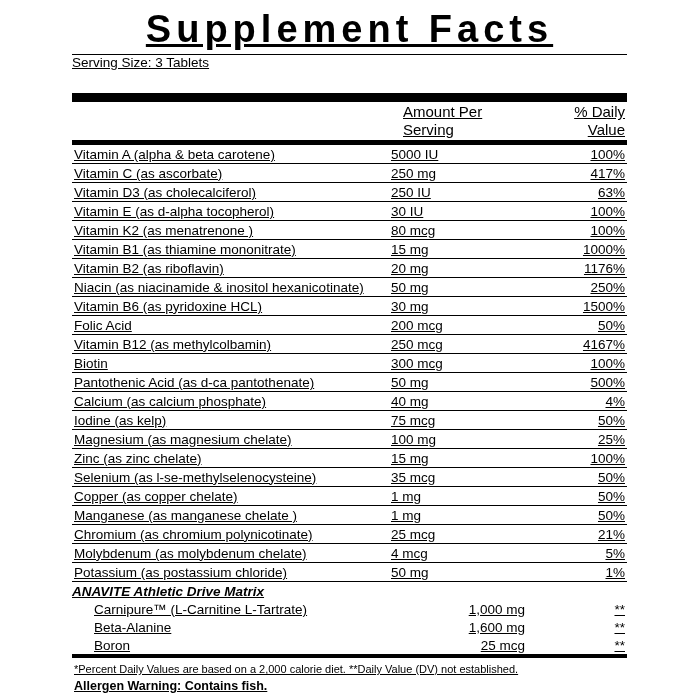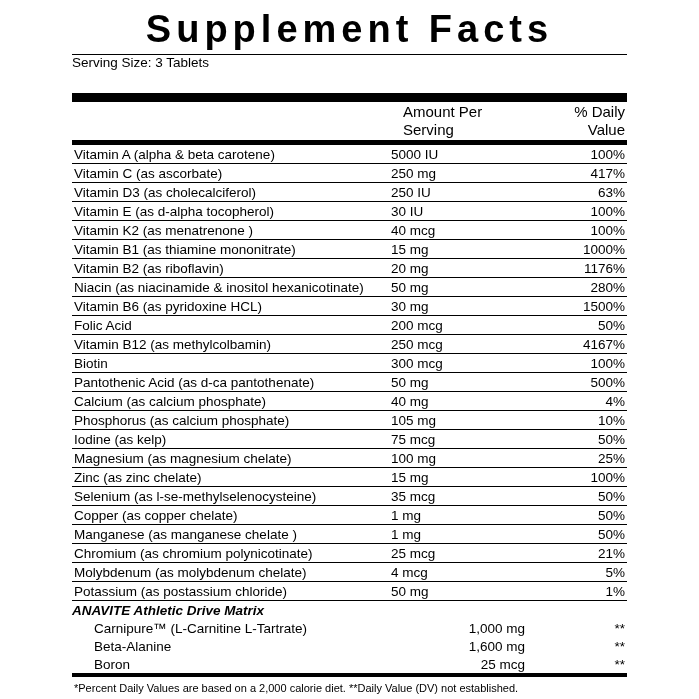--- a/index.html
+++ b/index.html
@@ -13,20 +13,21 @@
     font-family: "Liberation Sans", sans-serif;
     color: #000000;
     overflow: hidden;
   }
   .panel {
     position: relative;
     width: 699px;
     height: 699px;
     box-sizing: border-box;
     padding: 8px 28px 6px 28px;
+    text-decoration: underline;
   }
   .title {
     font-size: 38px;
     font-weight: bold;
     letter-spacing: 5px;
     text-align: center;
     line-height: 1.05;
     margin: 2px 0 4px 0;
     white-space: nowrap;
   }
@@ -143,37 +144,37 @@
           <td class="col-amt">250 IU</td>
           <td class="col-dv">63%</td>
         </tr>
         <tr>
           <td class="col-name">Vitamin E (as d-alpha tocopherol)</td>
           <td class="col-amt">30 IU</td>
           <td class="col-dv">100%</td>
         </tr>
         <tr>
           <td class="col-name">Vitamin K2 (as menatrenone )</td>
-          <td class="col-amt">40 mcg</td>
+          <td class="col-amt">80 mcg</td>
           <td class="col-dv">100%</td>
         </tr>
         <tr>
           <td class="col-name">Vitamin B1 (as thiamine mononitrate)</td>
           <td class="col-amt">15 mg</td>
           <td class="col-dv">1000%</td>
         </tr>
         <tr>
           <td class="col-name">Vitamin B2 (as riboflavin)</td>
           <td class="col-amt">20 mg</td>
           <td class="col-dv">1176%</td>
         </tr>
         <tr>
           <td class="col-name">Niacin (as niacinamide &amp; inositol hexanicotinate)</td>
           <td class="col-amt">50 mg</td>
-          <td class="col-dv">280%</td>
+          <td class="col-dv">250%</td>
         </tr>
         <tr>
           <td class="col-name">Vitamin B6 (as pyridoxine HCL)</td>
           <td class="col-amt">30 mg</td>
           <td class="col-dv">1500%</td>
         </tr>
         <tr>
           <td class="col-name">Folic Acid</td>
           <td class="col-amt">200 mcg</td>
           <td class="col-dv">50%</td>
@@ -192,25 +193,20 @@
           <td class="col-name">Pantothenic Acid (as d-ca pantothenate)</td>
           <td class="col-amt">50 mg</td>
           <td class="col-dv">500%</td>
         </tr>
         <tr>
           <td class="col-name">Calcium (as calcium phosphate)</td>
           <td class="col-amt">40 mg</td>
           <td class="col-dv">4%</td>
         </tr>
         <tr>
-          <td class="col-name">Phosphorus (as calcium phosphate)</td>
-          <td class="col-amt">105 mg</td>
-          <td class="col-dv">10%</td>
-        </tr>
-        <tr>
           <td class="col-name">Iodine (as kelp)</td>
           <td class="col-amt">75 mcg</td>
           <td class="col-dv">50%</td>
         </tr>
         <tr>
           <td class="col-name">Magnesium (as magnesium  chelate)</td>
           <td class="col-amt">100 mg</td>
           <td class="col-dv">25%</td>
         </tr>
         <tr>

